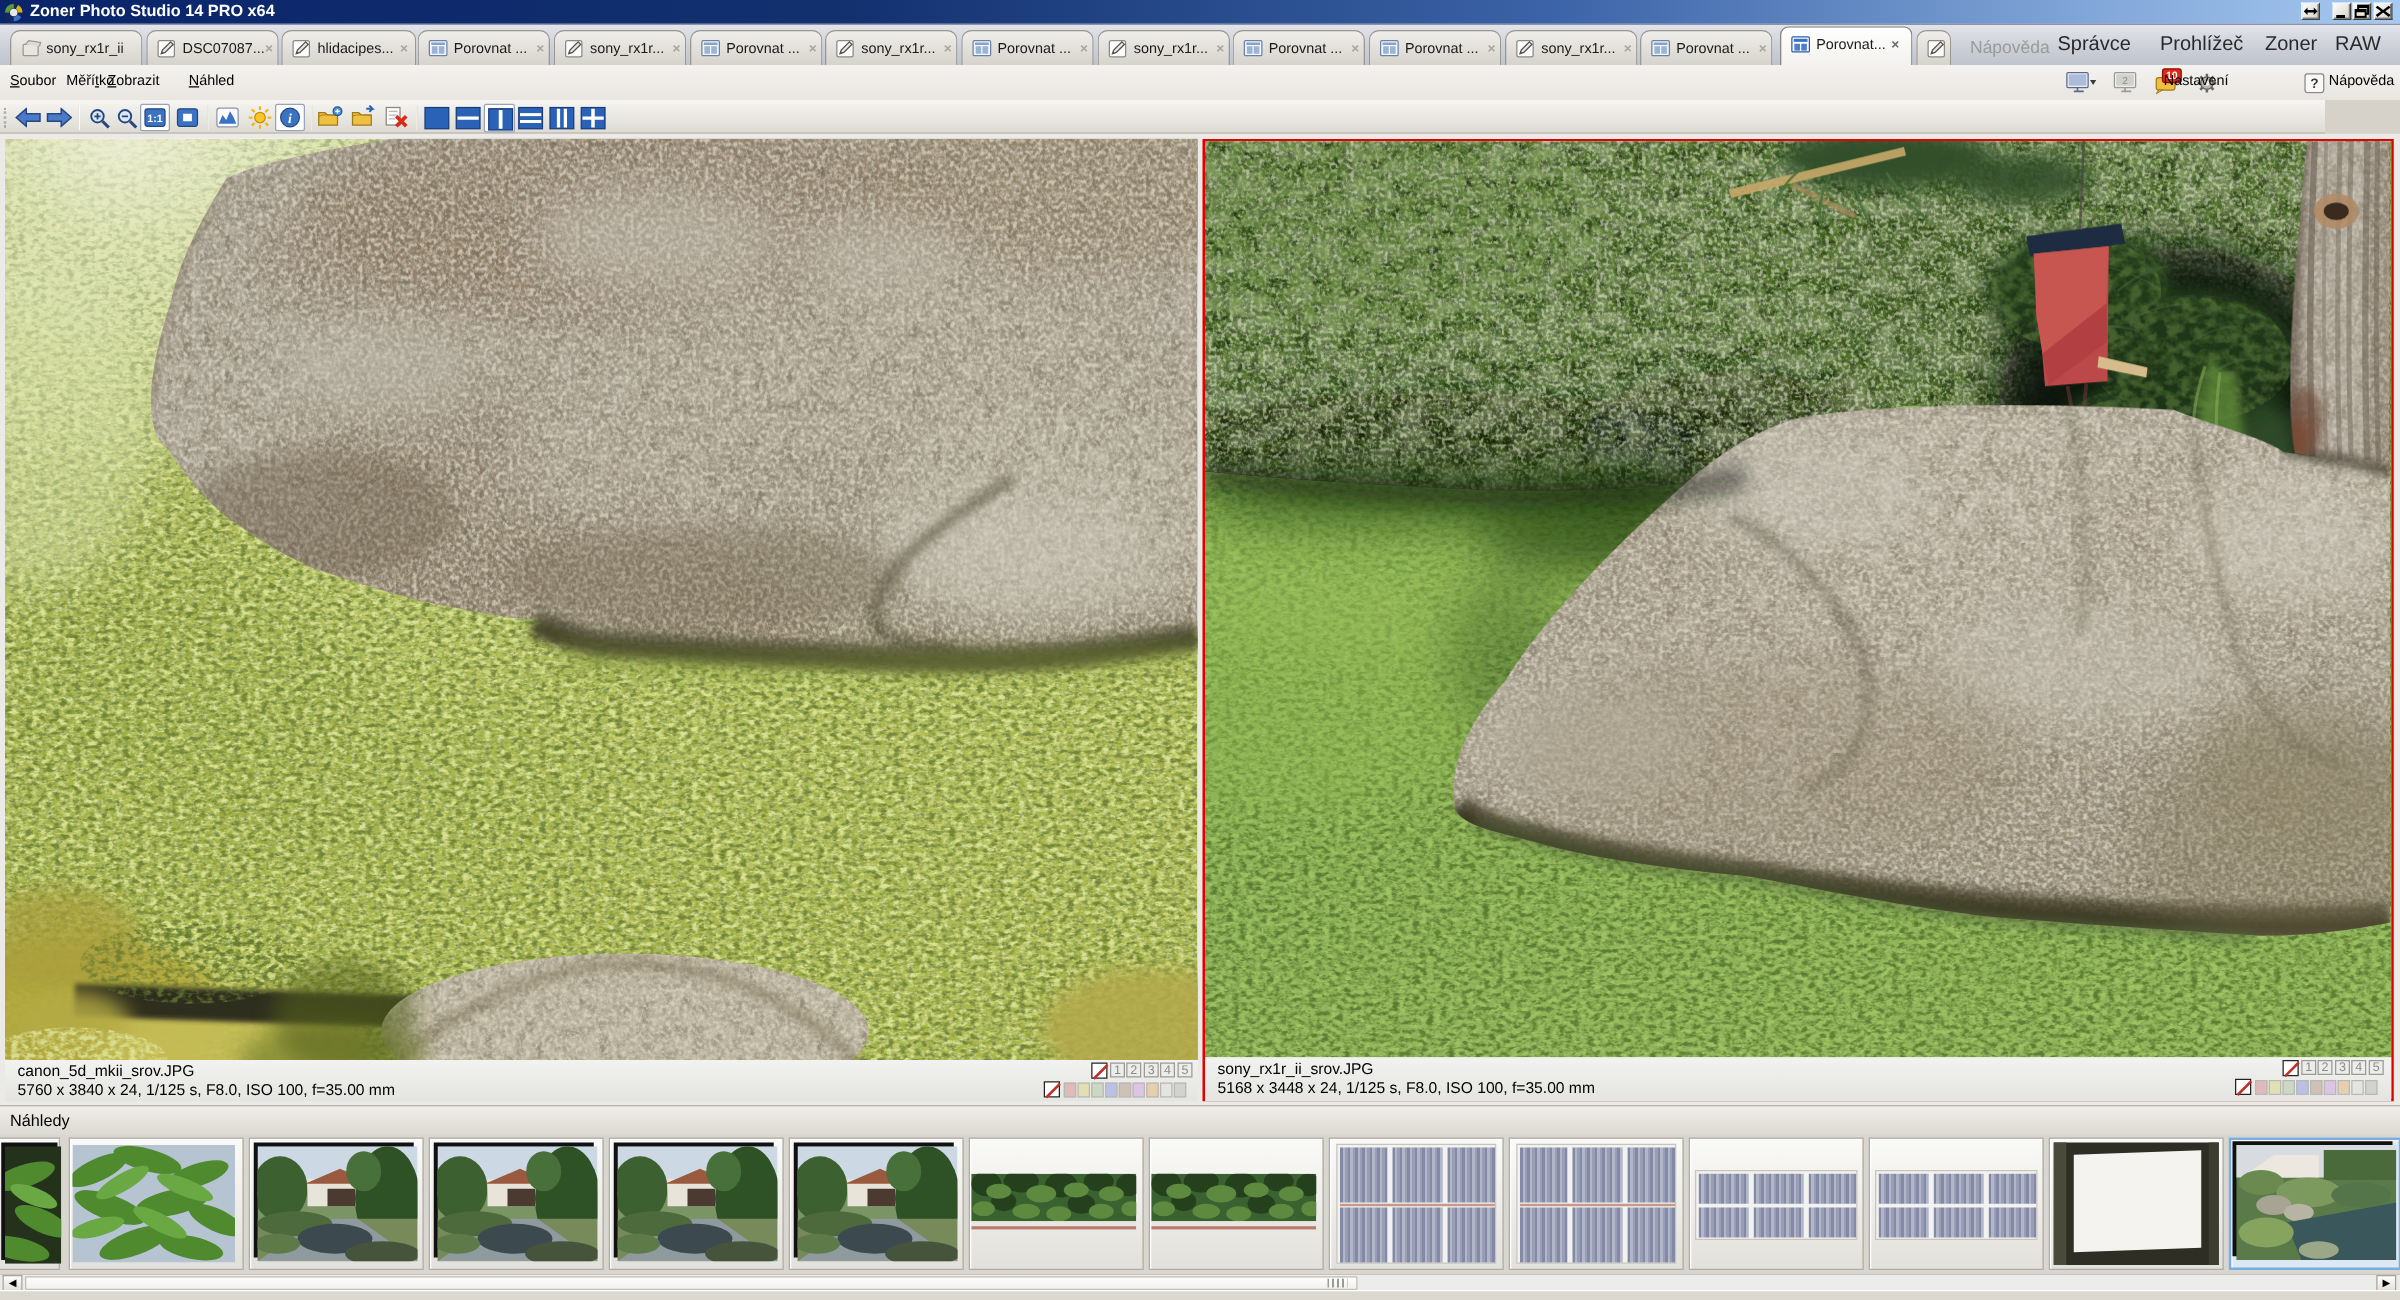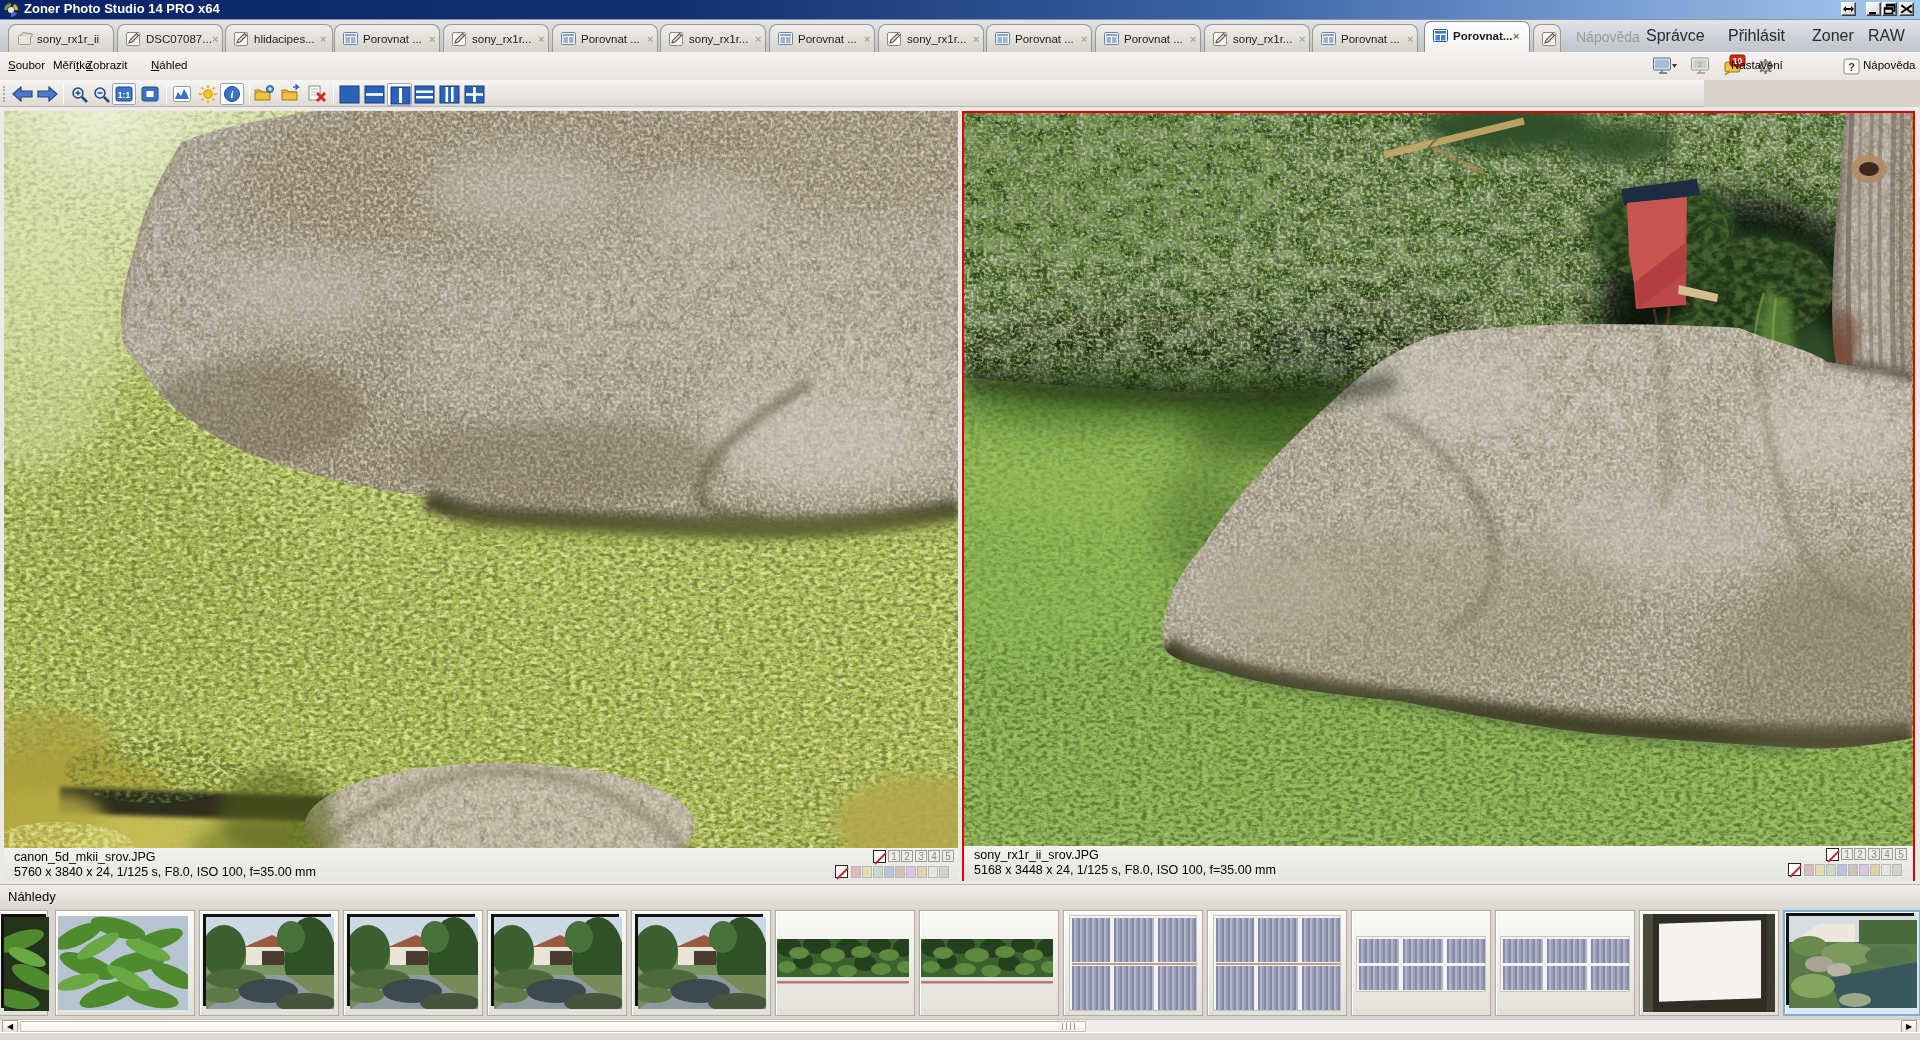--- a/index.html
+++ b/index.html
@@ -10,21 +10,21 @@
 .tab{position:absolute;top:4px;height:29px;background:linear-gradient(180deg,#f0eeea,#d5d2cb);border:1px solid #9a9890;border-bottom:none;border-radius:8px 8px 0 0}
 .tabicon{position:absolute;left:7px;top:6px}
 .tbtxt{position:absolute;top:9px;font-size:14px}
 .tbtxt2{position:absolute;top:7px;font-size:16px;color:#2a2a2a}
 .tablabel{position:absolute;left:28px;top:8px;font-size:11.5px;color:#1a1a1a;white-space:nowrap;max-width:66px;overflow:hidden}
 .tabx{position:absolute;top:8px;font-size:11px;color:#a8a69f;font-weight:bold}
 #activetab{position:absolute;top:1px;height:33px;background:linear-gradient(180deg,#ffffff,#f2f1ee);border:1px solid #8a8880;border-bottom:none;border-radius:7px 7px 0 0}
 #menubar{position:absolute;left:0;top:52px;width:1920px;height:28px;background:linear-gradient(180deg,#f4f2ef,#e9e6e1)}
 .menuitem{position:absolute;top:7px;font-size:11.5px;color:#000}
 .menuitem u{text-decoration:underline}
-#toolbar{position:absolute;left:0;top:80px;width:1704px;height:27px;background:linear-gradient(180deg,#f6f5f2,#dedbd4);border-bottom:1px solid #b8b4ac}
+#toolbar{position:absolute;left:0;top:80px;width:1860px;height:27px;background:linear-gradient(180deg,#f6f5f2,#dedbd4);border-bottom:1px solid #b8b4ac}
 #photoarea{position:absolute;left:0;top:107px;width:1920px;height:777px;background:#eceae6}
 #lpanel{position:absolute;left:4px;top:4px;width:954px;height:770px;background:#ebebeb}
 #lphoto{position:absolute;left:0;top:0;width:954px;height:737px;overflow:hidden}
 #lstatus{position:absolute;left:0;top:737px;width:954px;height:33px;background:linear-gradient(180deg,#f2f2f0,#e4e4e1)}
 #rpanel{position:absolute;left:962px;top:4px;width:953px;height:770px;background:#ebebeb;border:2px solid #e10000}
 #rphoto{position:absolute;left:0;top:0;width:949px;height:733px;overflow:hidden}
 #rstatus{position:absolute;left:0;top:733px;width:949px;height:35px;background:linear-gradient(180deg,#f2f2f0,#e4e4e1)}
 .fname{position:absolute;left:10px;top:2px;font-size:12.5px;color:#000}
 .fdims{position:absolute;left:10px;top:17px;font-size:12.5px;color:#000}
 #nahledybar{position:absolute;left:0;top:884px;width:1920px;height:24px;background:linear-gradient(180deg,#f0eeea,#dcd9d2);border-top:1px solid #b8b4ac}
@@ -192,33 +192,33 @@
       <span class="tablabel">Porovnat ...</span>
       <span class="tabx" style="left:94px">×</span>
     </div>
     <div id="activetab" style="left:1424px;width:106px">
       <span class="tabicon"><svg width="17" height="15" viewBox="0 0 17 15">
           <rect x="1.5" y="1.5" width="14" height="12" rx="1" fill="#fff" stroke="#2a5aaa"></rect>
           <rect x="3" y="3" width="11" height="2.5" fill="#3a72c4"></rect>
           <rect x="3.5" y="7" width="4.5" height="5.5" fill="#4a80cc"></rect>
           <rect x="9" y="7" width="4.5" height="5.5" fill="#4a80cc"></rect>
         </svg></span>
-      <span class="tablabel" style="font-weight:bold">Porovnat...</span>
+      <span class="tablabel" style="font-weight:normal">Porovnat...</span>
       <span class="tabx" style="left:88px;color:#6a6a66">×</span>
     </div>
     <div class="tab" style="left:1533px;width:28px">
       <span class="tabicon"><svg width="17" height="16" viewBox="0 0 17 16">
           <rect x="1.5" y="1.5" width="13" height="13" rx="1.5" fill="#fdfdfd" stroke="#8a8880"></rect>
           <path d="M4 12 L5 9 L11.5 2.5 L13.5 4.5 L7 11 Z" fill="#e8e8e8" stroke="#55524c" stroke-width="1.1"></path>
           <path d="M4 12 L5.8 11.5 L4.5 10.2 Z" fill="#55524c"></path>
         </svg></span>
     </div>
     <div class="tbtxt" style="left:1576px;color:#9a9a98">Nápověda</div>
     <div class="tbtxt2" style="left:1646px">Správce</div>
-    <div class="tbtxt2" style="left:1728px">Přihlásit</div>
+    <div class="tbtxt2" style="left:1728px">Prohlížeč</div>
     <div class="tbtxt2" style="left:1812px">Zoner</div>
     <div class="tbtxt2" style="left:1868px">RAW</div>
   </div>
 <div id="menubar">
  <div class="menuitem" style="left:8px"><u>S</u>oubor</div>
  <div class="menuitem" style="left:53px">Měří<u>t</u>ko</div>
  <div class="menuitem" style="left:86px"><u>Z</u>obrazit</div>
  <div class="menuitem" style="left:151px"><u>N</u>áhled</div>
     <div style="position:absolute;left:1652px;top:4px"><svg width="26" height="20" viewBox="0 0 26 20">
         <rect x="1.5" y="2" width="17" height="12" rx="1" fill="#e8ecf4" stroke="#5a6a88"></rect>

